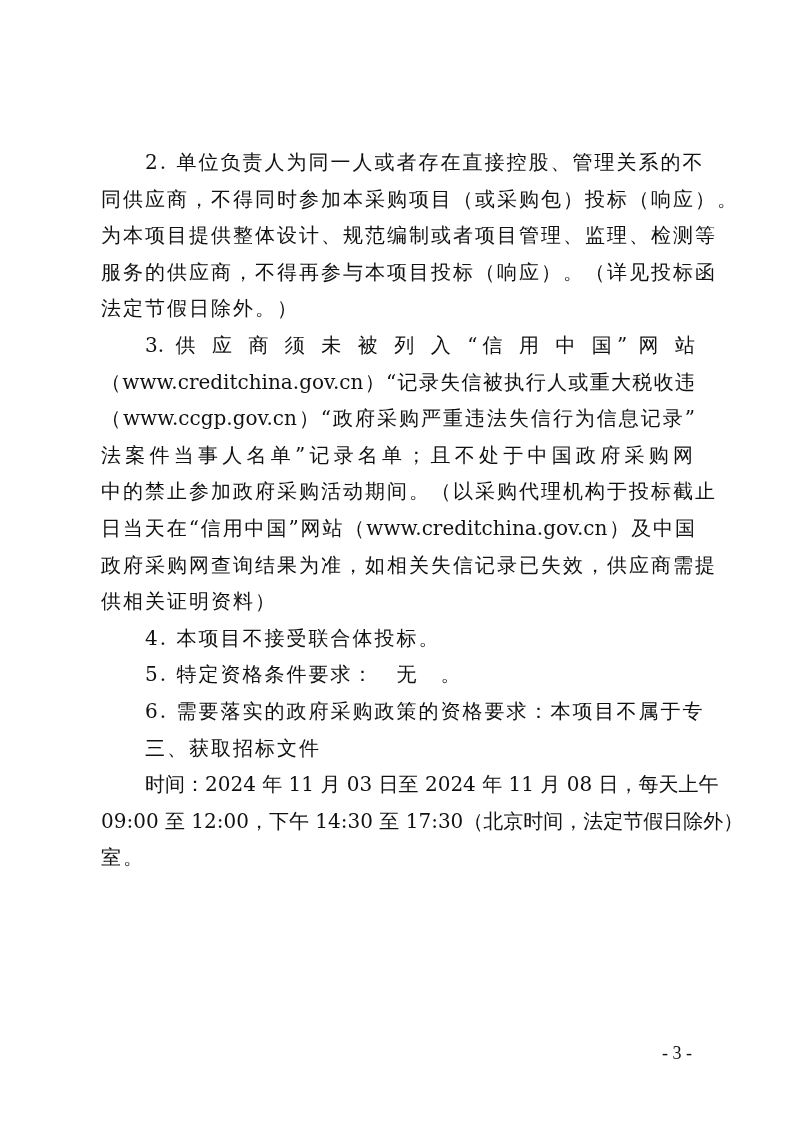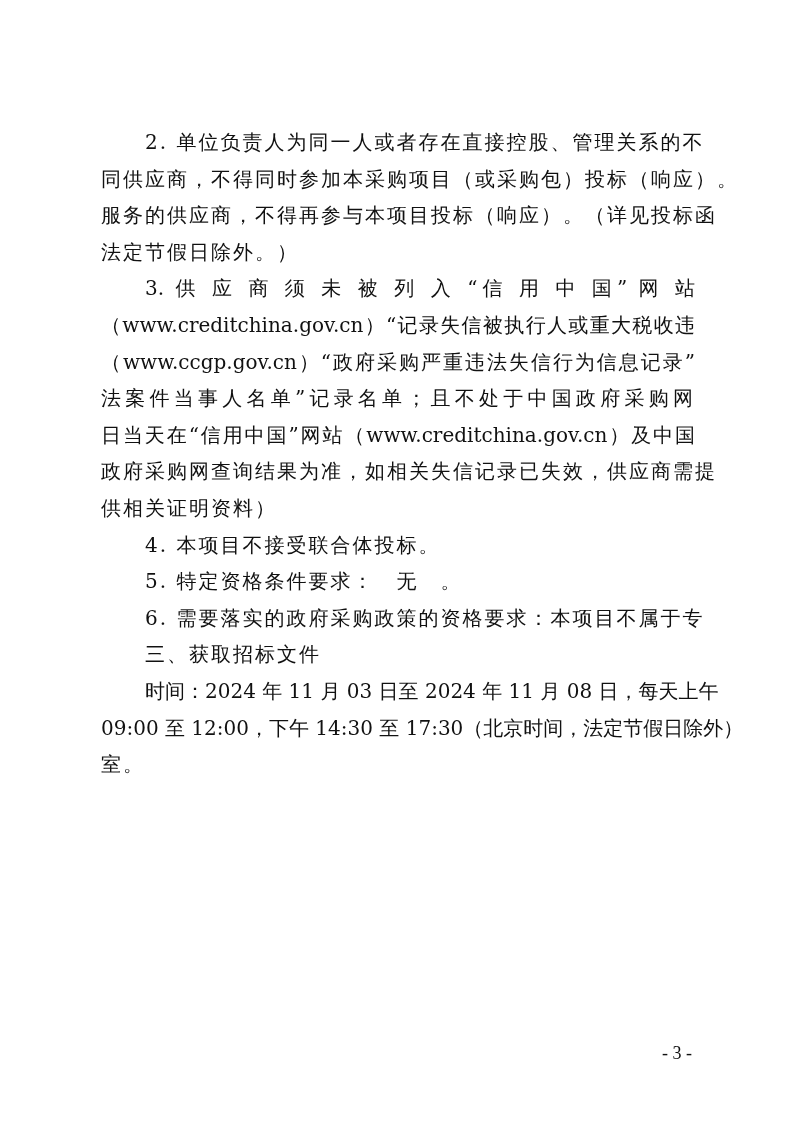--- a/index.html
+++ b/index.html
@@ -11,21 +11,21 @@
       width: 793px;
       height: 1122px;
       position: relative;
       overflow: hidden;
       font-family: "DejaVu Serif", "Liberation Serif", serif;
       color: #111111;
     }
     .page {
       position: absolute;
       left: 101px;
-      top: 124px;
+      top: 144px;
       width: 594px;
     }
     .line {
       height: 36.6px;
       line-height: 36.6px;
       font-size: 20px;
       white-space: nowrap;
       text-align: justify;
       text-align-last: justify;
       letter-spacing: 2px;
@@ -49,29 +49,31 @@
     }
   </style>
 </head>
 <body>
 
 <div class="page">
 
   <div>
     <div class="line indent">2. 单位负责人为同一人或者存在直接控股、管理关系的不</div>
     <div class="line">同供应商，不得同时参加本采购项目（或采购包）投标（响应）。</div>
+    <div class="line">为本项目提供整体设计、规范编制或者项目管理、监理、检测等</div>
     <div class="line">服务的供应商，不得再参与本项目投标（响应）。（详见投标函</div>
     <div class="line last">法定节假日除外。）</div>
   </div>
 
   <div>
     <div class="line indent loose">3. 供 应 商 须 未 被 列 入 “信 用 中 国” 网 站</div>
     <div class="line loose">（www.creditchina.gov.cn）“记录失信被执行人或重大税收违</div>
     <div class="line loose">（www.ccgp.gov.cn）“政府采购严重违法失信行为信息记录”</div>
     <div class="line">法案件当事人名单”记录名单；且不处于中国政府采购网</div>
+    <div class="line">中的禁止参加政府采购活动期间。（以采购代理机构于投标截止</div>
     <div class="line loose">日当天在“信用中国”网站（www.creditchina.gov.cn）及中国</div>
     <div class="line">政府采购网查询结果为准，如相关失信记录已失效，供应商需提</div>
     <div class="line last">供相关证明资料）</div>
   </div>
 
   <div>
     <div class="line indent last">4. 本项目不接受联合体投标。</div>
   </div>
 
   <div>

